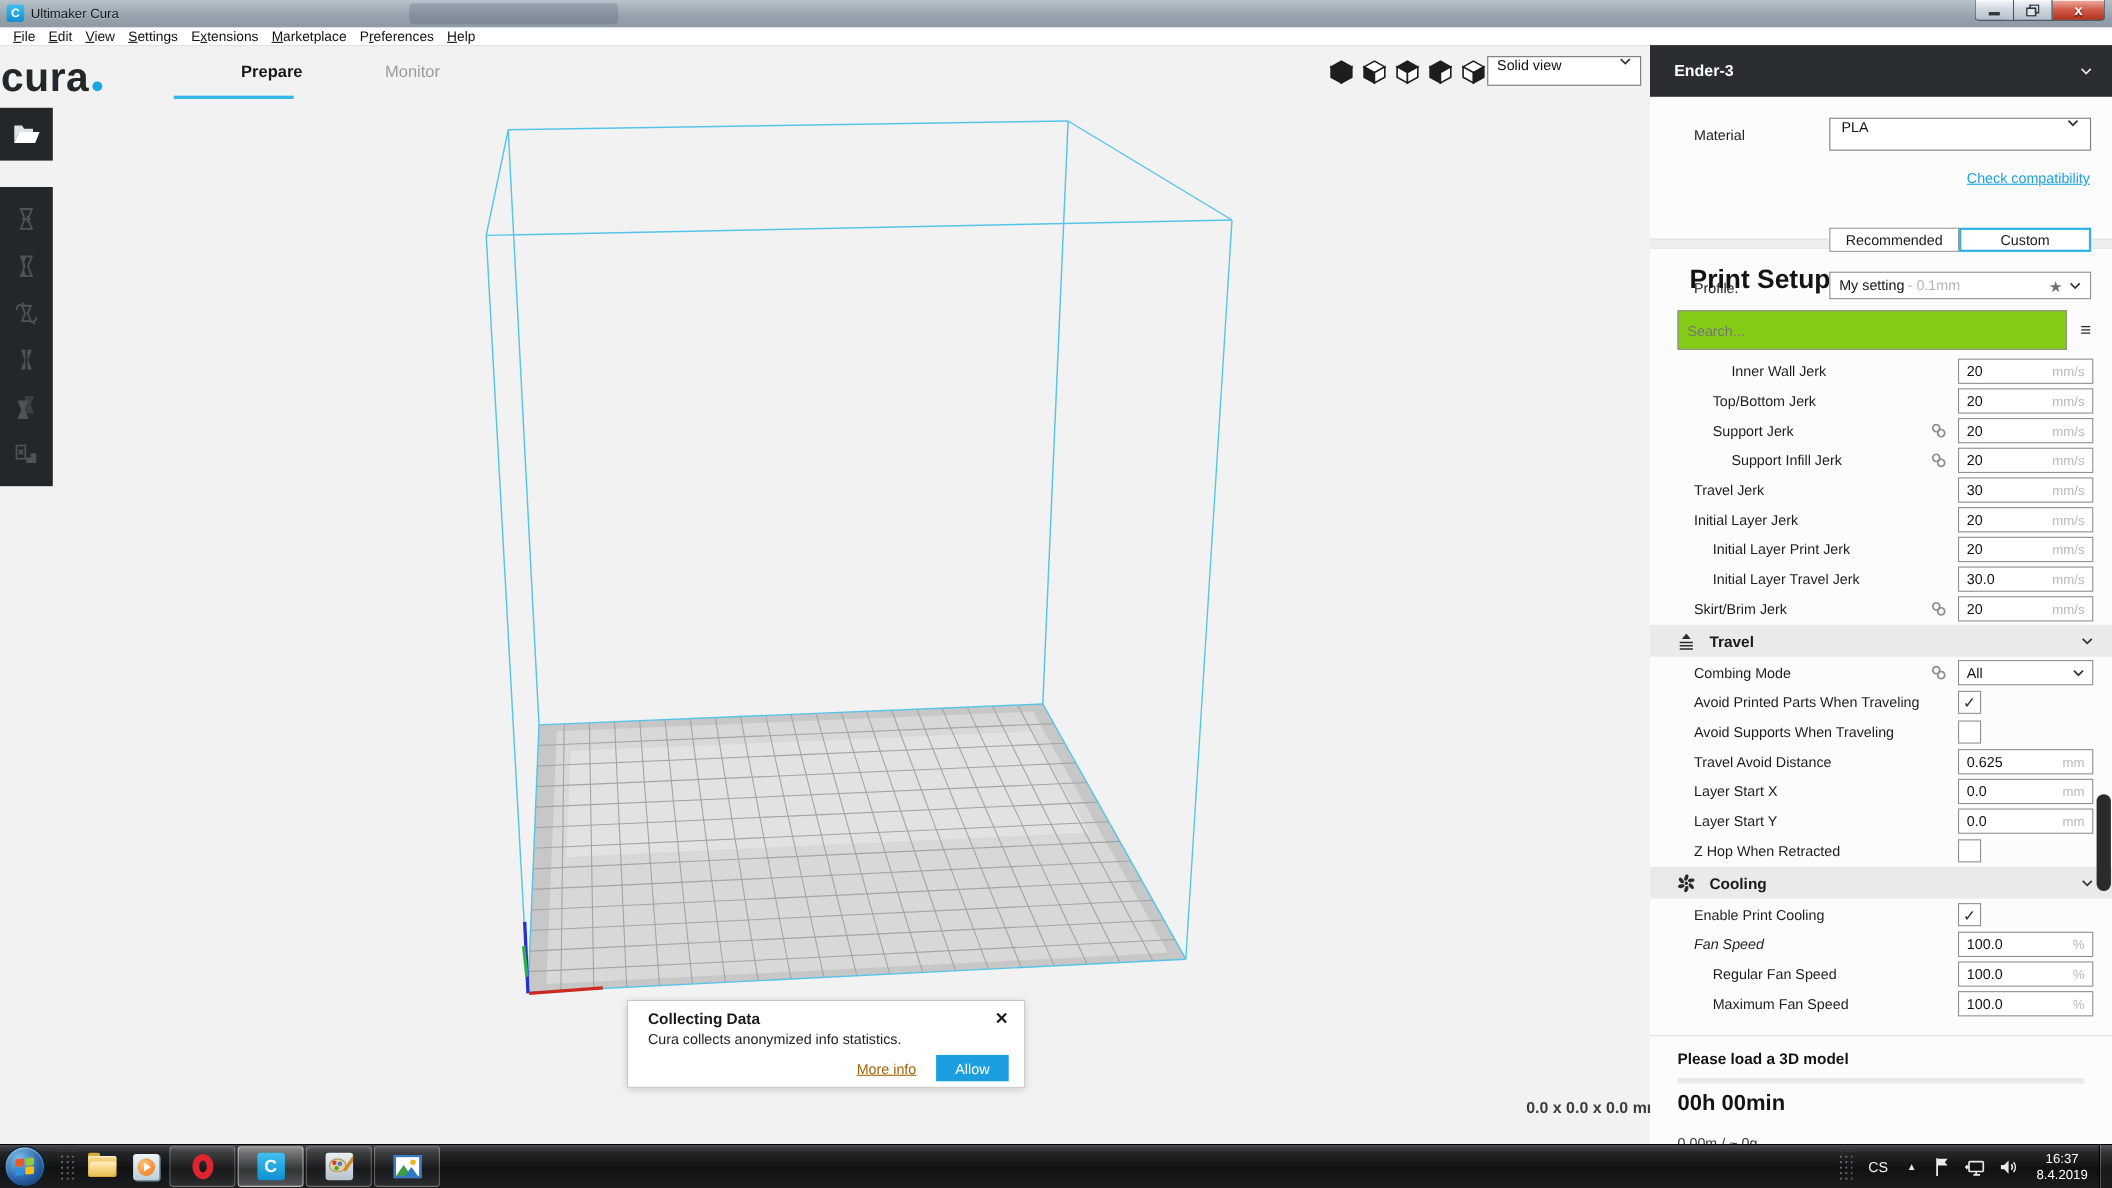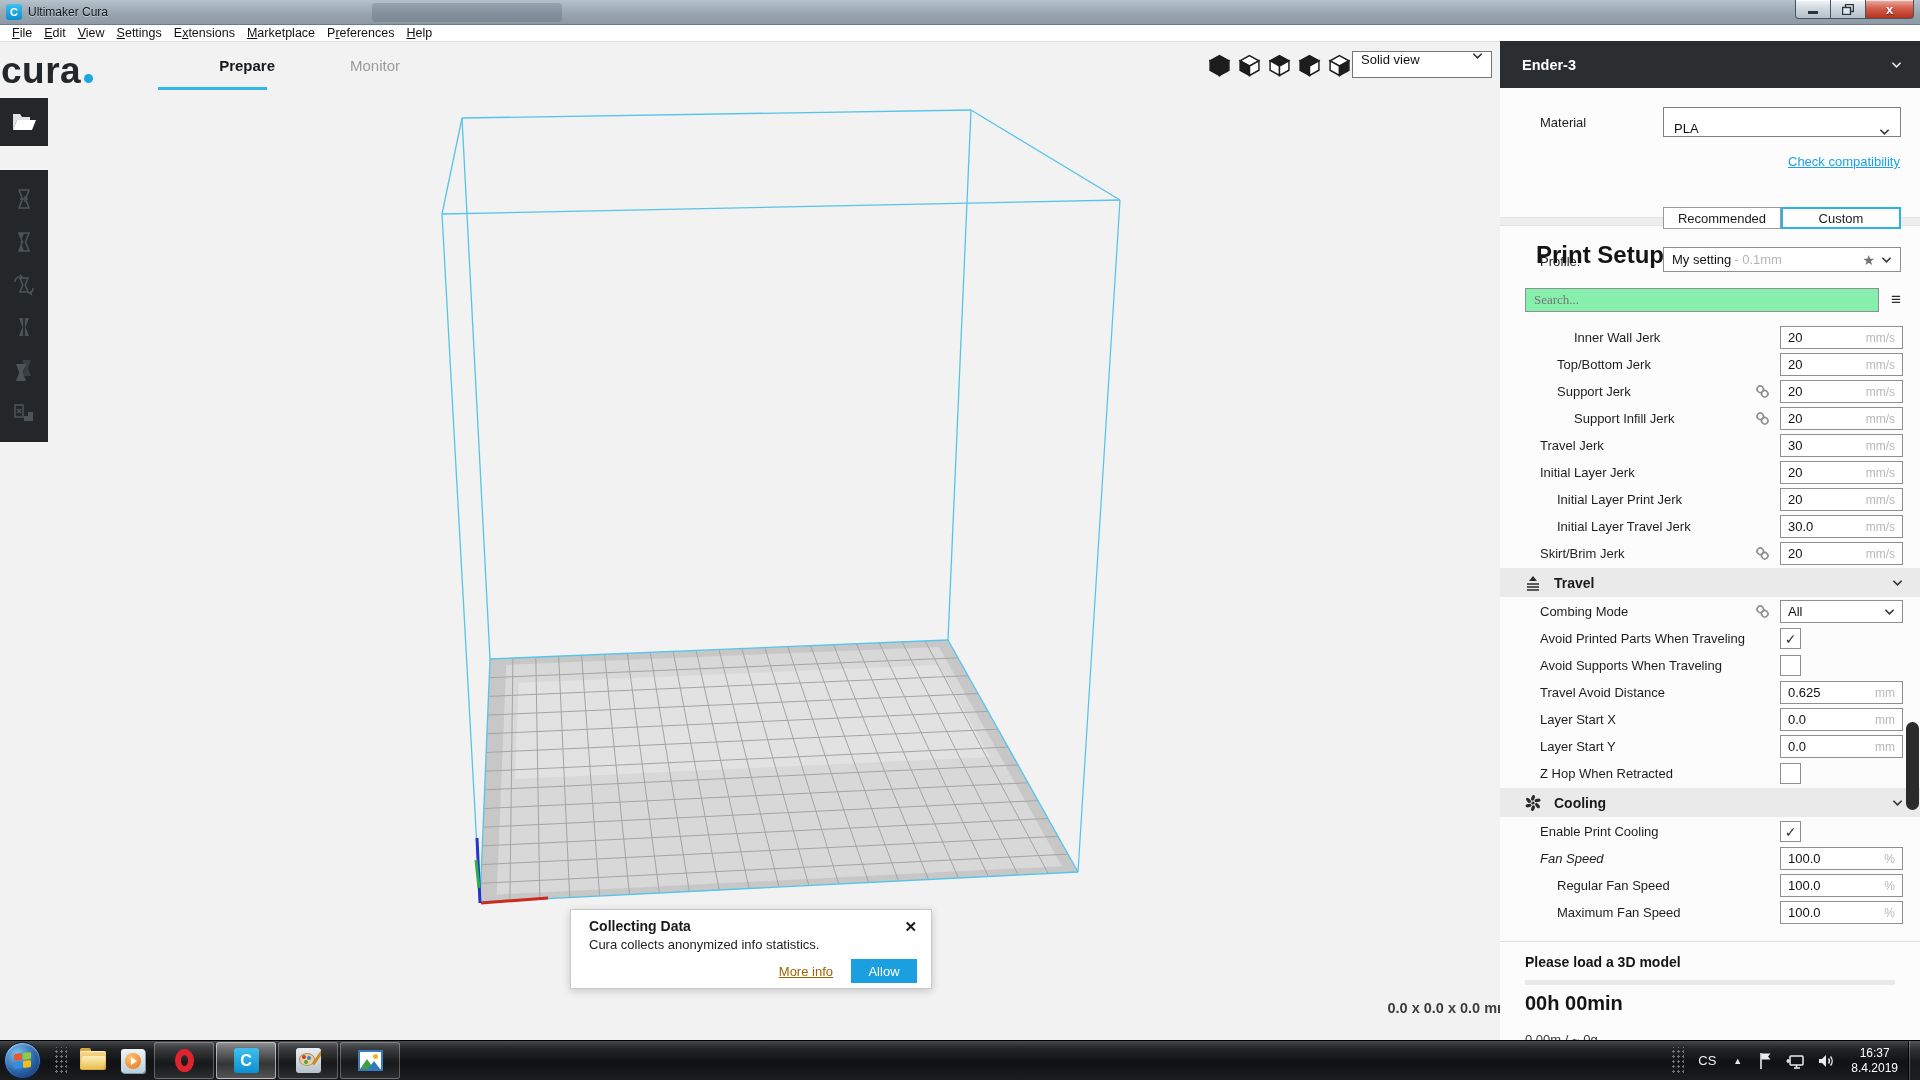--- a/index.html
+++ b/index.html
@@ -59,35 +59,35 @@
   .dlg-body{font-size:13px;color:#222;margin-top:3px}
   .dlg-foot{display:flex;align-items:center;justify-content:flex-end;gap:18px;margin-top:7px}
   .dlg-link{font-size:13px;color:#a16207;text-decoration:underline;cursor:pointer}
   .dlg-allow{width:66px;height:24px;background:#1b9fe0;color:#fff;font-size:13px;border:none;cursor:pointer}
 
   
   .panel{left:1500px;top:41px;width:420px;height:999px;background:#fcfcfc}
   .machine-header{position:absolute;left:0;top:0;width:420px;height:47px;background:#2b2e30;display:flex;align-items:center;padding:0 18px 0 22px;cursor:pointer}
   .machine-name{color:#fff;font-size:14.5px;font-weight:bold;flex:1}
   .mat-label{position:absolute;left:40px;top:74px;font-size:13px;color:#1c1c1c}
-  .mat-select{position:absolute;left:163px;top:66px;width:238px;height:30px;border:1px solid #7f7f7f;background:#fff;display:flex;align-items:flex-end;padding:0 10px;font-size:13px;color:#111;cursor:pointer}
+  .mat-select{position:absolute;left:163px;top:66px;width:238px;height:30px;border:1px solid #7f7f7f;background:#fff;display:flex;align-items:flex-start;padding:0 10px;font-size:13px;color:#111;cursor:pointer}
   .mat-select .sp,.sp{flex:1}
   .compat{position:absolute;right:20px;top:113px;font-size:13px;color:#1ba2e2;text-decoration:underline;cursor:pointer}
   .divider-band{position:absolute;left:0;top:176px;width:420px;height:9px;background:#eeeeee;border-top:1px solid #e3e3e3;border-bottom:1px solid #e3e3e3}
   .ps-title{position:absolute;left:36px;top:200px;font-size:24px;font-weight:bold;color:#141414}
   .seg{position:absolute;left:163px;top:166px;display:flex;width:238px;height:22px}
   .seg-btn{flex:1;font-size:13px;color:#1a1a1a;background:#fff;border:1px solid #9a9a9a;cursor:pointer;font-family:inherit}
   .seg-btn.active{border:2px solid #2cb2e6}
   .profile-label{position:absolute;left:40px;top:213px;font-size:13px;color:#1c1c1c}
   .profile-select{position:absolute;left:163px;top:206px;width:238px;height:25px;border:1px solid #8f8f8f;background:#fff;display:flex;align-items:center;padding:0 8px;font-size:13px;cursor:pointer}
   .profile-name{color:#111}
   .profile-suffix{color:#b5b5b5;margin-left:3px}
   .star{color:#6f6f6f;font-size:14px;margin-right:6px}
   .search-row{position:absolute;left:25px;top:247px;width:376px;height:24px;display:flex;align-items:center}
-  .search-input{flex:1;height:24px;border:1px solid #8f8f8f;background:#86efac;font-size:13px;padding:0 8px;font-family:Liberation Serif, serif;color:#333;outline:none}
+  .search-input{flex:1;height:36px;border:1px solid #8f8f8f;background:#84cc16;font-size:13px;padding:0 8px;font-family:Liberation Sans, sans-serif;color:#333;outline:none}
   .hamb{width:22px;text-align:right;font-size:17px;color:#2b2b2b;cursor:pointer}
   .settings-list{position:absolute;left:0;top:283px;width:420px;height:617px;overflow:hidden}
   .setting-row{height:27px;display:flex;align-items:center;padding-right:17px}
   .setting-label{font-size:13px;color:#1e1e1e;white-space:nowrap}
   .setting-label.it{font-style:italic}
   .link-slot{width:26px;display:flex;align-items:center}
   .linksvg{width:17px;height:17px;stroke:#8e8e8e;fill:none;stroke-width:1.5;transform:rotate(-45deg)}
   .num-box{width:123px;height:23px;border:1px solid #8f8f8f;background:#fff;display:flex;align-items:center;padding:0 7px;cursor:text}
   .num-val{flex:1;font-size:13px;color:#111}
   .num-unit{font-size:12px;color:#b8b8b8}

